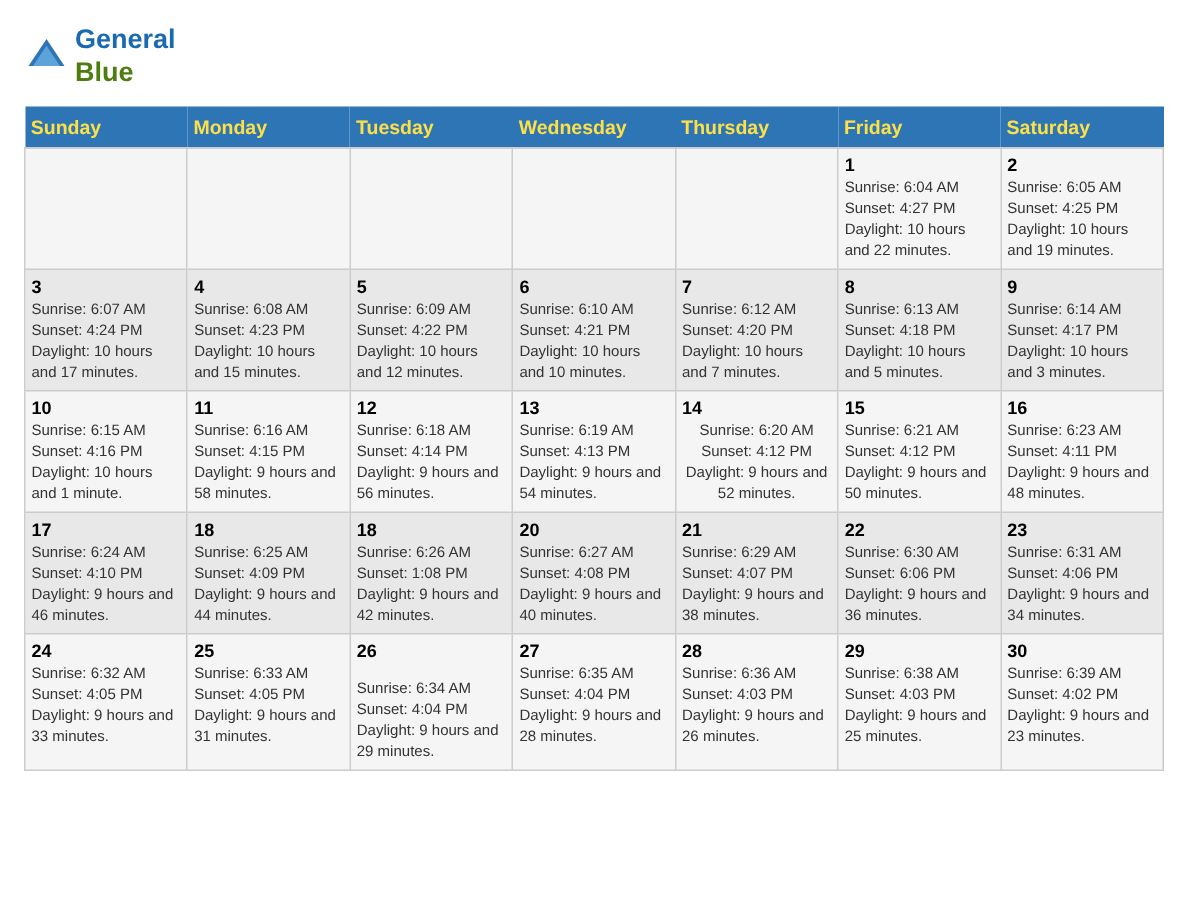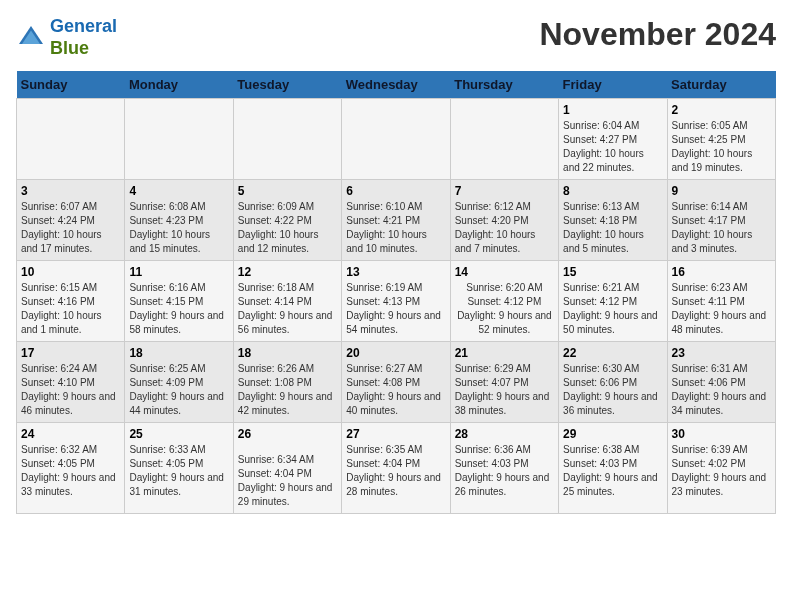--- a/index.html
+++ b/index.html
@@ -44,21 +44,21 @@
       font-size: 16px;
       color: #555;
     }
     table {
       width: 100%;
       border-collapse: collapse;
       font-size: 11px;
     }
     thead tr th {
       background-color: #2e75b6;
-      color: #0f172a;
+      color: #fde047;
       padding: 6px 4px;
       text-align: left;
       font-size: 13px;
       font-weight: bold;
     }
     tbody tr td {
       border: 1px solid #ccc;
       vertical-align: top;
       padding: 4px;
       width: calc(100% / 7);
@@ -90,21 +90,20 @@
     <svg class="logo-icon" viewBox="0 0 40 40">
       <polygon points="20,4 36,28 4,28" fill="#2e75b6"></polygon>
       <polygon points="20,10 32,28 8,28" fill="#5ba3d9"></polygon>
     </svg>
     <div class="logo-text">
       <div><span>General</span></div>
       <div><span style="color:#4d7c0f;">Blue</span></div>
     </div>
   </div>
   <div class="title-area">
-    <div class="main-title">November 2024</div>
   </div>
 </div>
 
 <table>
   <thead>
     <tr id="thead-row">
     <th>Sunday</th>
         <th>Monday</th>
         <th>Tuesday</th>
         <th>Wednesday</th>

